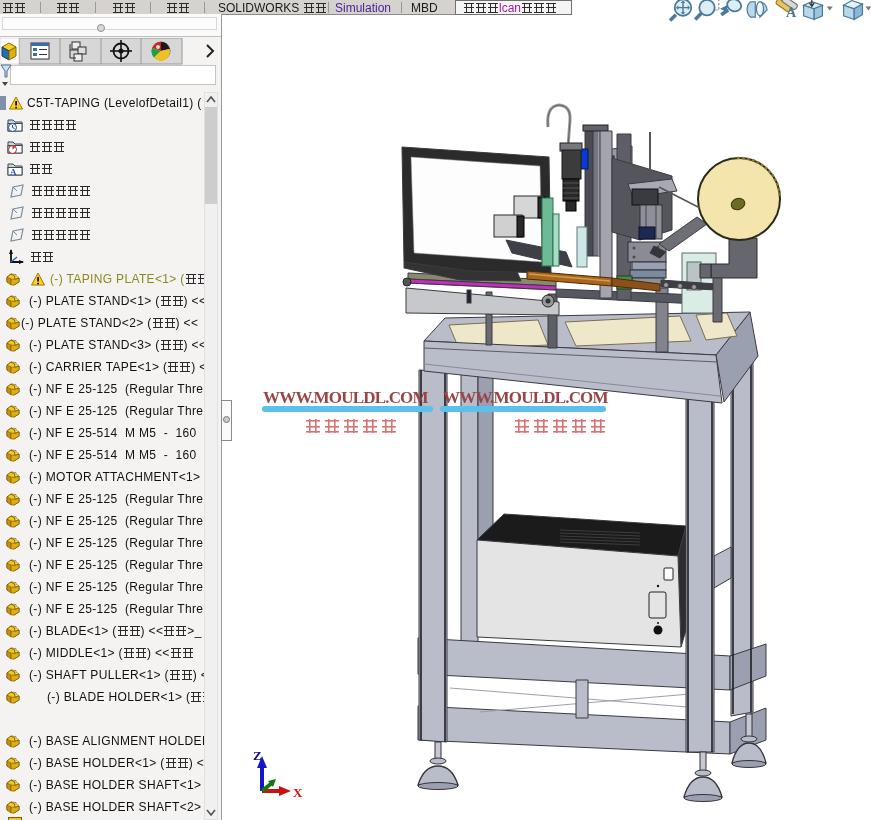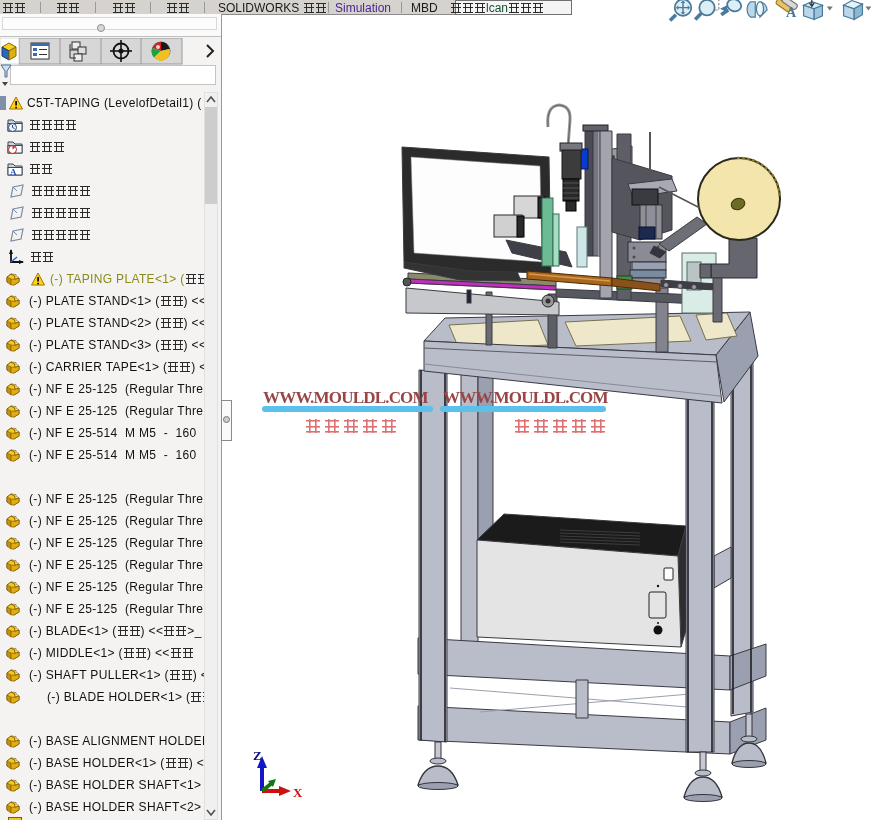--- a/index.html
+++ b/index.html
@@ -180,21 +180,21 @@
 <div class="abs" style="left:218px;top:1px;font-size:12px;color:#1a1a1a;line-height:14px;white-space:nowrap;">SOLIDWORKS <i class="cj"></i><i class="cj"></i></div>
 <div class="abs" style="left:335px;top:1px;font-size:12px;color:#4c1d95;line-height:14px;white-space:nowrap;">Simulation</div>
 <div class="abs" style="left:411px;top:1px;font-size:12px;color:#1a1a1a;line-height:14px;white-space:nowrap;">MBD</div>
 <div class="abs" style="left:40px;top:2px;width:1px;height:11px;background:#999;"></div>
 <div class="abs" style="left:95px;top:2px;width:1px;height:11px;background:#999;"></div>
 <div class="abs" style="left:150px;top:2px;width:1px;height:11px;background:#999;"></div>
 <div class="abs" style="left:204px;top:2px;width:1px;height:11px;background:#999;"></div>
 <div class="abs" style="left:328px;top:2px;width:1px;height:11px;background:#999;"></div>
 <div class="abs" style="left:401px;top:2px;width:1px;height:11px;background:#999;"></div>
 <div class="abs" style="left:455px;top:0;width:117px;height:15px;background:#f4f4f4;border:1px solid #707070;box-sizing:border-box;"></div>
-<div class="abs" style="left:450px;top:1px;font-size:12px;color:#14532d;line-height:14px;white-space:nowrap;"><i class="cj"></i><i class="cj"></i><i class="cj"></i>lcan<i class="cj"></i><i class="cj"></i><i class="cj"></i></div>
+<div class="abs" style="left:463px;top:1px;font-size:12px;color:#a21caf;line-height:14px;white-space:nowrap;"><i class="cj"></i><i class="cj"></i><i class="cj"></i>lcan<i class="cj"></i><i class="cj"></i><i class="cj"></i></div>
 <svg class="abs" style="left:0;top:0" width="871" height="24" viewBox="0 0 871 24">
 <g transform="translate(683 10) scale(1.18) translate(-683 -10)">
         <g>
           <circle cx="683" cy="8" r="7" fill="#ddeef7" stroke="#4a7a9b" stroke-width="1.5"></circle>
           <line x1="677" y1="14" x2="672" y2="19" stroke="#4a7a9b" stroke-width="3"></line>
           <path d="M 683 3 l0 10 M 678 8 l10 0" stroke="#4a7a9b" stroke-width="1.2"></path>
           <path d="M 683 2 l-2 2 4 0 Z M 683 14 l-2 -2 4 0 Z M 677 8 l2 -2 0 4 Z M 689 8 l-2 -2 0 4 Z" fill="#4a7a9b"></path>
         </g>
       </g>
 <g transform="translate(707 10) scale(1.18) translate(-707 -10)">
@@ -359,39 +359,42 @@
 <div class="trow" style="top:267px"><svg style="margin-left:6px" width="15" height="15">
           <use href="#part"></use>
         </svg><svg style="margin-left:10px" width="14" height="14">
           <use href="#warn"></use>
         </svg><span class="tx" style="margin-left:5px;color:#8a8a1a;">(-) TAPING PLATE&lt;1&gt; (<i class="cj"></i><i class="cj"></i>)</span></div>
 <div class="trow" style="top:289px"><svg style="margin-left:6px" width="15" height="15">
           <use href="#part"></use>
         </svg><span class="tx" style="margin-left:8px;">(-) PLATE STAND&lt;1&gt; (<i class="cj"></i><i class="cj"></i>) &lt;&lt;</span></div>
 <div class="trow" style="top:311px"><svg style="margin-left:6px" width="15" height="15">
           <use href="#part"></use>
-        </svg><span class="tx" style="margin-left:8px;">(-) PLATE STAND&lt;2&gt; (<i class="cj"></i><i class="cj"></i>) &lt;&lt;</span></div>
+        </svg><span class="tx" style="margin-left:0;">(-) PLATE STAND&lt;2&gt; (<i class="cj"></i><i class="cj"></i>) &lt;&lt;</span></div>
 <div class="trow" style="top:333px"><svg style="margin-left:6px" width="15" height="15">
           <use href="#part"></use>
         </svg><span class="tx" style="margin-left:8px;">(-) PLATE STAND&lt;3&gt; (<i class="cj"></i><i class="cj"></i>) &lt;&lt;</span></div>
 <div class="trow" style="top:355px"><svg style="margin-left:6px" width="15" height="15">
           <use href="#part"></use>
         </svg><span class="tx" style="margin-left:8px;">(-) CARRIER TAPE&lt;1&gt; (<i class="cj"></i><i class="cj"></i>) &lt;</span></div>
 <div class="trow" style="top:377px"><svg style="margin-left:6px" width="15" height="15">
           <use href="#part"></use>
         </svg><span class="tx" style="margin-left:8px;">(-) NF E 25-125&nbsp;&nbsp;(Regular Thre</span></div>
 <div class="trow" style="top:399px"><svg style="margin-left:6px" width="15" height="15">
           <use href="#part"></use>
         </svg><span class="tx" style="margin-left:8px;">(-) NF E 25-125&nbsp;&nbsp;(Regular Thre</span></div>
 <div class="trow" style="top:421px"><svg style="margin-left:6px" width="15" height="15">
           <use href="#part"></use>
         </svg><span class="tx" style="margin-left:8px;">(-) NF E 25-514&nbsp;&nbsp;M M5&nbsp;&nbsp;-&nbsp;&nbsp;160</span></div>
 <div class="trow" style="top:443px"><svg style="margin-left:6px" width="15" height="15">
           <use href="#part"></use>
         </svg><span class="tx" style="margin-left:8px;">(-) NF E 25-514&nbsp;&nbsp;M M5&nbsp;&nbsp;-&nbsp;&nbsp;160</span></div>
+<div class="trow" style="top:465px"><svg style="margin-left:6px" width="15" height="15">
+          <use href="#part"></use>
+        </svg><span class="tx" style="margin-left:8px;">(-) MOTOR ATTACHMENT&lt;1&gt;</span></div>
 <div class="trow" style="top:487px"><svg style="margin-left:6px" width="15" height="15">
           <use href="#part"></use>
         </svg><span class="tx" style="margin-left:8px;">(-) NF E 25-125&nbsp;&nbsp;(Regular Thre</span></div>
 <div class="trow" style="top:509px"><svg style="margin-left:6px" width="15" height="15">
           <use href="#part"></use>
         </svg><span class="tx" style="margin-left:8px;">(-) NF E 25-125&nbsp;&nbsp;(Regular Thre</span></div>
 <div class="trow" style="top:531px"><svg style="margin-left:6px" width="15" height="15">
           <use href="#part"></use>
         </svg><span class="tx" style="margin-left:8px;">(-) NF E 25-125&nbsp;&nbsp;(Regular Thre</span></div>
 <div class="trow" style="top:553px"><svg style="margin-left:6px" width="15" height="15">

